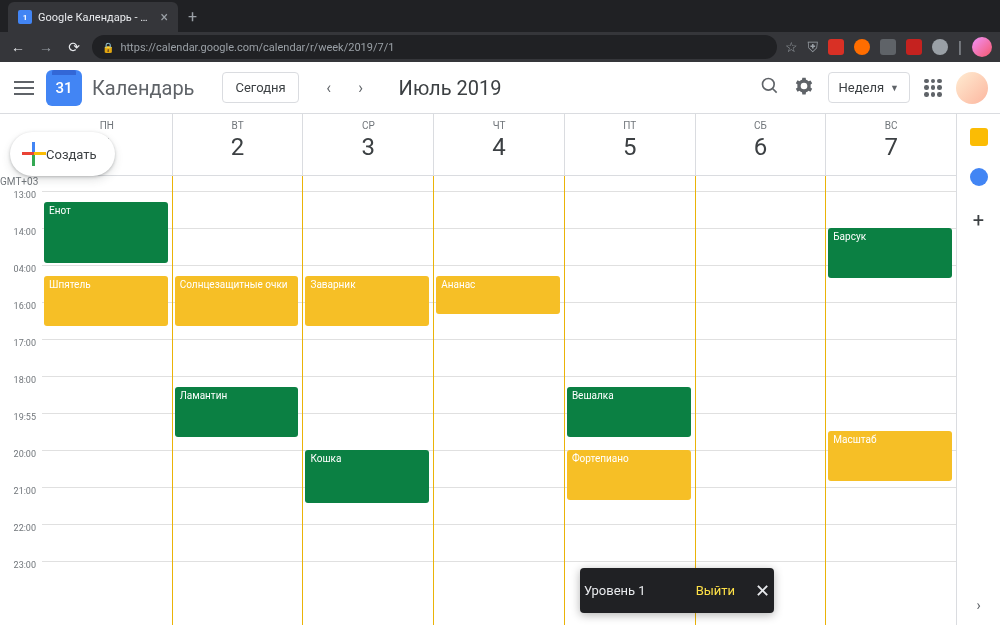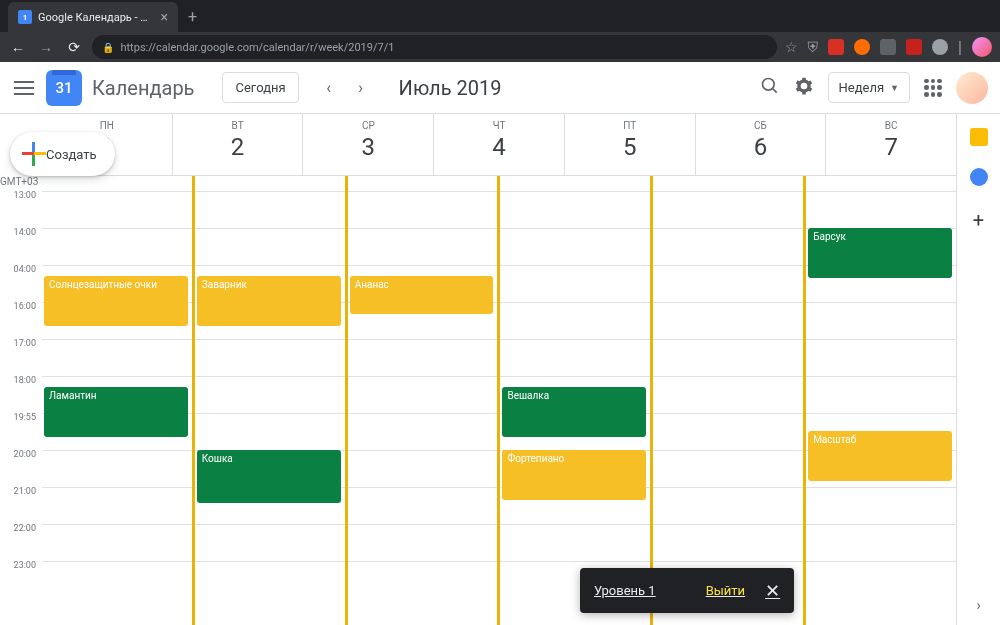--- a/index.html
+++ b/index.html
@@ -51,33 +51,33 @@
 .time-col { width: 42px; padding-top: 62px; }
 .tz { font-size: 10px; color: #70757a; text-align: right; padding-right: 6px; margin-bottom: 8px; }
 .time-label { height: 37px; font-size: 9px; color: #70757a; text-align: right; padding-right: 6px; position: relative; top: -5px; }
 .days-area { flex: 1; display: flex; flex-direction: column; }
 .day-headers { display: flex; height: 62px; border-bottom: 1px solid #dadce0; }
 .day-head { flex: 1; text-align: center; padding-top: 6px; border-left: 1px solid #dadce0; }
 .day-head:first-child { border-left: none; }
 .dow { font-size: 10px; color: #70757a; text-transform: uppercase; }
 .dnum { font-size: 24px; color: #3c4043; margin-top: 2px; }
 .grid-body { flex: 1; display: flex; position: relative; overflow: hidden; }
-.day-col { flex: 1; border-left: 3px solid #eab308; position: relative; }
+.day-col { flex: 1; border-left: 1px solid #eab308; position: relative; }
 .day-col:first-child { border-left: none; }
 .hour-line { position: absolute; left: 0; right: 0; border-top: 1px solid #e0e0e0; }
 .event { position: absolute; left: 2px; right: 4px; border-radius: 3px; padding: 3px 5px; font-size: 10px; color: #fff; overflow: hidden; cursor: pointer; }
 .event.green { background: #0b8043; }
 .event.yellow { background: #f6bf26; }
 
 .side-panel { width: 44px; border-left: 1px solid #dadce0; display: flex; flex-direction: column; align-items: center; padding-top: 14px; gap: 22px; }
 .sp-ico { width: 18px; height: 18px; border-radius: 3px; cursor: pointer; }
 .sp-plus { font-size: 20px; color: #3c4043; cursor: pointer; }
 .sp-expand { margin-top: auto; margin-bottom: 12px; color: #5f6368; cursor: pointer; font-size: 14px; }
 
-.toast { position: absolute; bottom: 12px; left: 580px; background: #202124; color: #e8eaed; padding: 12px 14px; border-radius: 4px; display: flex; align-items: center; gap: 20px; font-size: 13px; box-shadow: 0 2px 10px rgba(0,0,0,.3); text-decoration: underline; }
+.toast { position: absolute; bottom: 12px; left: 580px; background: #202124; color: #e8eaed; padding: 12px 4px; border-radius: 4px; display: flex; align-items: center; gap: 20px; font-size: 13px; box-shadow: 0 2px 10px rgba(0,0,0,.3); }
 .toast-action { color: #fde047; cursor: pointer; margin-left: 30px; }
 .toast-close { color: #e8eaed; cursor: pointer; font-size: 18px; }
 </style>
 </head>
 <body>
 
 <div class="browser-chrome">
   <div class="tab-bar">
     <div class="tab">
       <div class="tab-favicon">1</div>
@@ -218,20 +218,35 @@
             <div class="hour-line" style="top: 51.8px;"></div>
             <div class="hour-line" style="top: 88.8px;"></div>
             <div class="hour-line" style="top: 125.8px;"></div>
             <div class="hour-line" style="top: 162.8px;"></div>
             <div class="hour-line" style="top: 199.8px;"></div>
             <div class="hour-line" style="top: 236.8px;"></div>
             <div class="hour-line" style="top: 273.8px;"></div>
             <div class="hour-line" style="top: 310.8px;"></div>
             <div class="hour-line" style="top: 347.8px;"></div>
             <div class="hour-line" style="top: 384.8px;"></div>
+            <div class="event green" style="top: 25.9px; height: 60.9px;">Енот</div>
+            <div class="event yellow" style="top: 99.9px; height: 49.8px;">Шпятель</div>
+          </div>
+          <div class="day-col">
+            <div class="hour-line" style="top: 14.8px;"></div>
+            <div class="hour-line" style="top: 51.8px;"></div>
+            <div class="hour-line" style="top: 88.8px;"></div>
+            <div class="hour-line" style="top: 125.8px;"></div>
+            <div class="hour-line" style="top: 162.8px;"></div>
+            <div class="hour-line" style="top: 199.8px;"></div>
+            <div class="hour-line" style="top: 236.8px;"></div>
+            <div class="hour-line" style="top: 273.8px;"></div>
+            <div class="hour-line" style="top: 310.8px;"></div>
+            <div class="hour-line" style="top: 347.8px;"></div>
+            <div class="hour-line" style="top: 384.8px;"></div>
             <div class="event yellow" style="top: 99.9px; height: 49.8px;">Солнцезащитные очки</div>
             <div class="event green" style="top: 210.9px; height: 49.8px;">Ламантин</div>
           </div>
           <div class="day-col">
             <div class="hour-line" style="top: 14.8px;"></div>
             <div class="hour-line" style="top: 51.8px;"></div>
             <div class="hour-line" style="top: 88.8px;"></div>
             <div class="hour-line" style="top: 125.8px;"></div>
             <div class="hour-line" style="top: 162.8px;"></div>
             <div class="hour-line" style="top: 199.8px;"></div>

